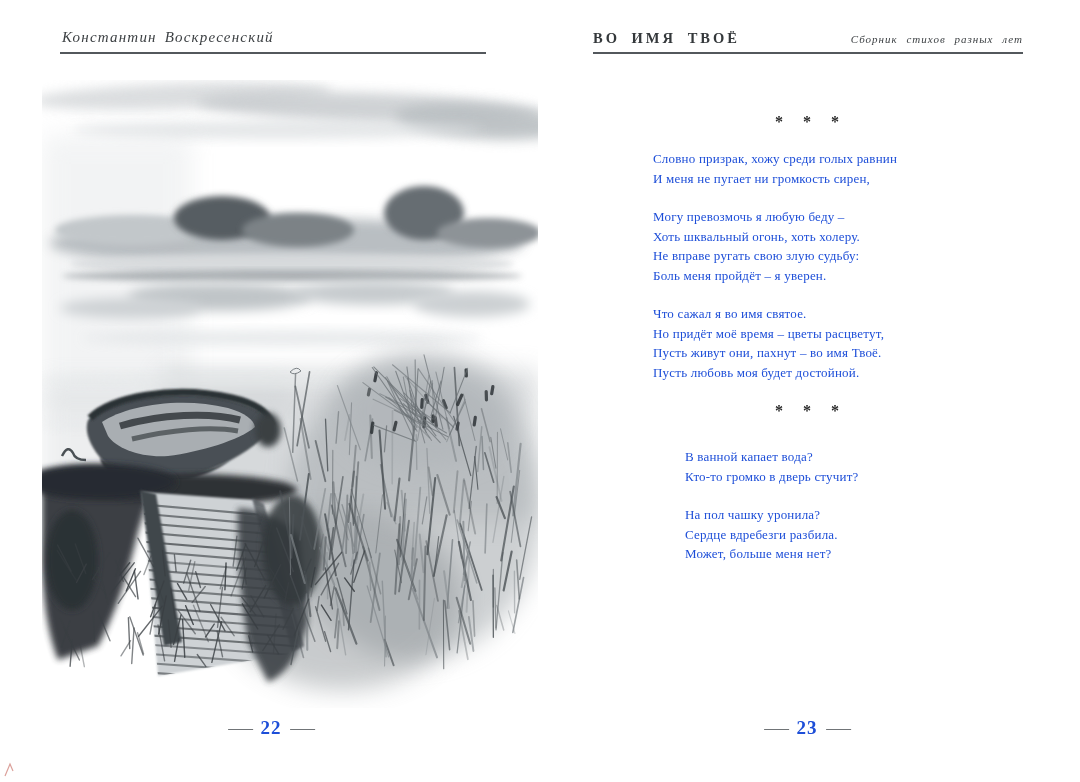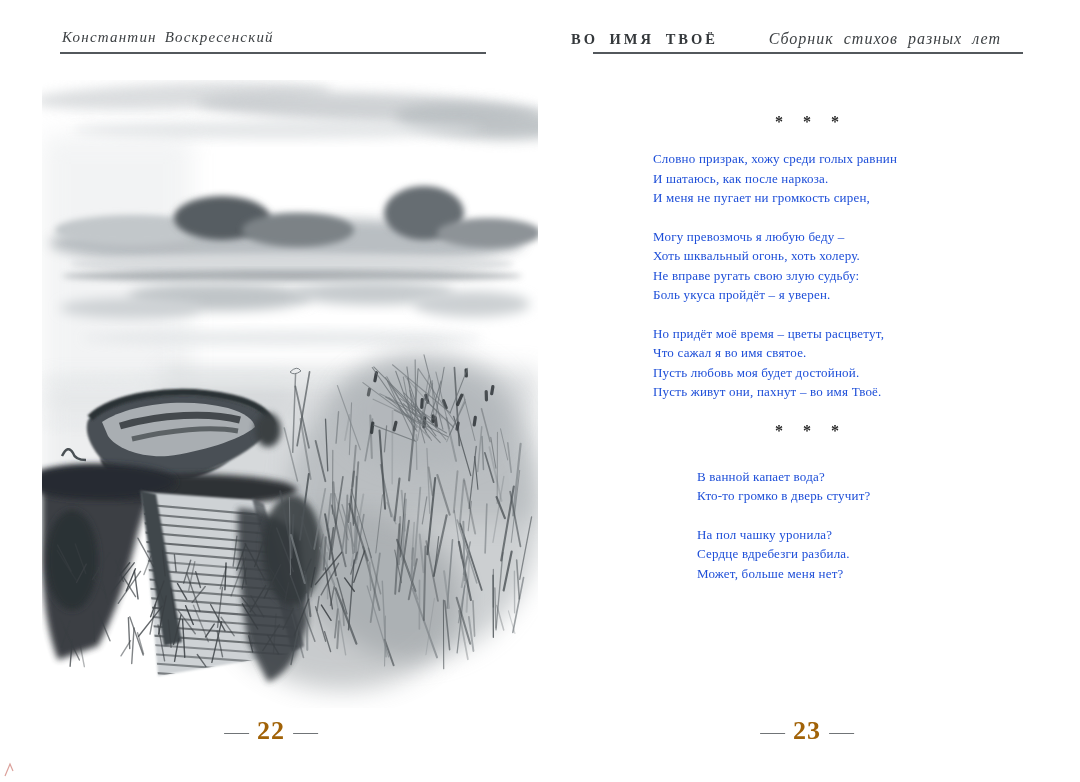--- a/index.html
+++ b/index.html
@@ -10,51 +10,51 @@
   
   .hdr-author{
     position:absolute;left:62px;top:29px;width:424px;
     font-style:italic;font-size:15px;letter-spacing:1.2px;word-spacing:3px;color:#3d4144;
     white-space:nowrap;
   }
   .rule{position:absolute;height:1.6px;background:#53585c;}
   .rule-left{left:60px;top:52px;width:426px;}
   .rule-right{left:593px;top:52px;width:430px;}
   .hdr-right{
-    position:absolute;left:571px;top:30px;width:430px;
+    position:absolute;left:593px;top:30px;width:430px;
     display:flex;justify-content:space-between;align-items:baseline;
   }
   .hdr-title{
     font-weight:bold;font-size:14.5px;letter-spacing:3px;word-spacing:5px;color:#34383b;white-space:nowrap;
   }
   .hdr-subtitle{
-    font-style:italic;font-size:16px;letter-spacing:1px;word-spacing:5px;color:#3d4144;white-space:nowrap;
+    font-style:italic;font-size:11px;letter-spacing:1px;word-spacing:5px;color:#3d4144;white-space:nowrap;
   }
   
   .poems{position:absolute;left:653px;top:112px;width:316px;}
   .sep{
     text-align:center;font-weight:bold;font-size:16px;letter-spacing:8px;
     line-height:20px;color:#2b2b2b;white-space:nowrap;
   }
   .sep-0{margin-bottom:17px;}
   .sep-1{margin-top:17px;margin-bottom:26px;}
   .stanza{margin-bottom:19px;}
-  .stanza.indented{margin-left:44px;}
+  .stanza.indented{margin-left:32px;}
   .poem-line{
     font-size:13px;line-height:19.5px;letter-spacing:0.2px;color:#1d4ed8;white-space:nowrap;
   }
   
   .footer{
     position:absolute;top:718px;width:200px;display:flex;align-items:center;
     justify-content:center;gap:11px;
   }
   .footer-left{left:171px;}
   .footer-right{left:707px;}
   .pg-dash{font-size:19px;color:#6a6e71;line-height:1;transform:scaleX(1.3);}
-  .pg-num{font-weight:bold;font-size:26px;letter-spacing:1px;color:#a16207;line-height:1;}
+  .pg-num{font-weight:bold;font-size:19px;letter-spacing:1px;color:#1d4ed8;line-height:1;}
   
   .illustration{position:absolute;left:42px;top:80px;width:496px;height:628px;}
   .corner-artifact{position:absolute;left:2px;top:758px;width:22px;height:22px;}
 </style>
 </head>
 <body>
 
 <div>
   <div class="hdr-author">Константин Воскресенский</div>
   <div class="rule rule-left"></div>
@@ -502,34 +502,33 @@
   <div class="hdr-right">
     <span class="hdr-title">ВО ИМЯ ТВОЁ</span>
     <span class="hdr-subtitle">Сборник стихов разных лет</span>
   </div>
   <div class="rule rule-right"></div>
 
   <div class="poems">
       <div class="sep sep-0">* * *</div>
       <div class="stanza">
         <div class="poem-line">Словно призрак, хожу среди голых равнин</div>
-        <div class="poem-line">И шатаюсь, как после наркоза.</div>
         <div class="poem-line">И меня не пугает ни громкость сирен,</div>
       </div>
       <div class="stanza">
         <div class="poem-line">Могу превозмочь я любую беду –</div>
         <div class="poem-line">Хоть шквальный огонь, хоть холеру.</div>
         <div class="poem-line">Не вправе ругать свою злую судьбу:</div>
-        <div class="poem-line">Боль укуса пройдёт – я уверен.</div>
+        <div class="poem-line">Боль меня пройдёт – я уверен.</div>
       </div>
       <div class="stanza">
+        <div class="poem-line">Что сажал я во имя святое.</div>
         <div class="poem-line">Но придёт моё время – цветы расцветут,</div>
-        <div class="poem-line">Что сажал я во имя святое.</div>
+        <div class="poem-line">Пусть живут они, пахнут – во имя Твоё.</div>
         <div class="poem-line">Пусть любовь моя будет достойной.</div>
-        <div class="poem-line">Пусть живут они, пахнут – во имя Твоё.</div>
       </div>
       <div class="sep sep-1">* * *</div>
       <div class="stanza indented">
         <div class="poem-line">В ванной капает вода?</div>
         <div class="poem-line">Кто-то громко в дверь стучит?</div>
       </div>
       <div class="stanza indented">
         <div class="poem-line">На пол чашку уронила?</div>
         <div class="poem-line">Сердце вдребезги разбила.</div>
         <div class="poem-line">Может, больше меня нет?</div>

